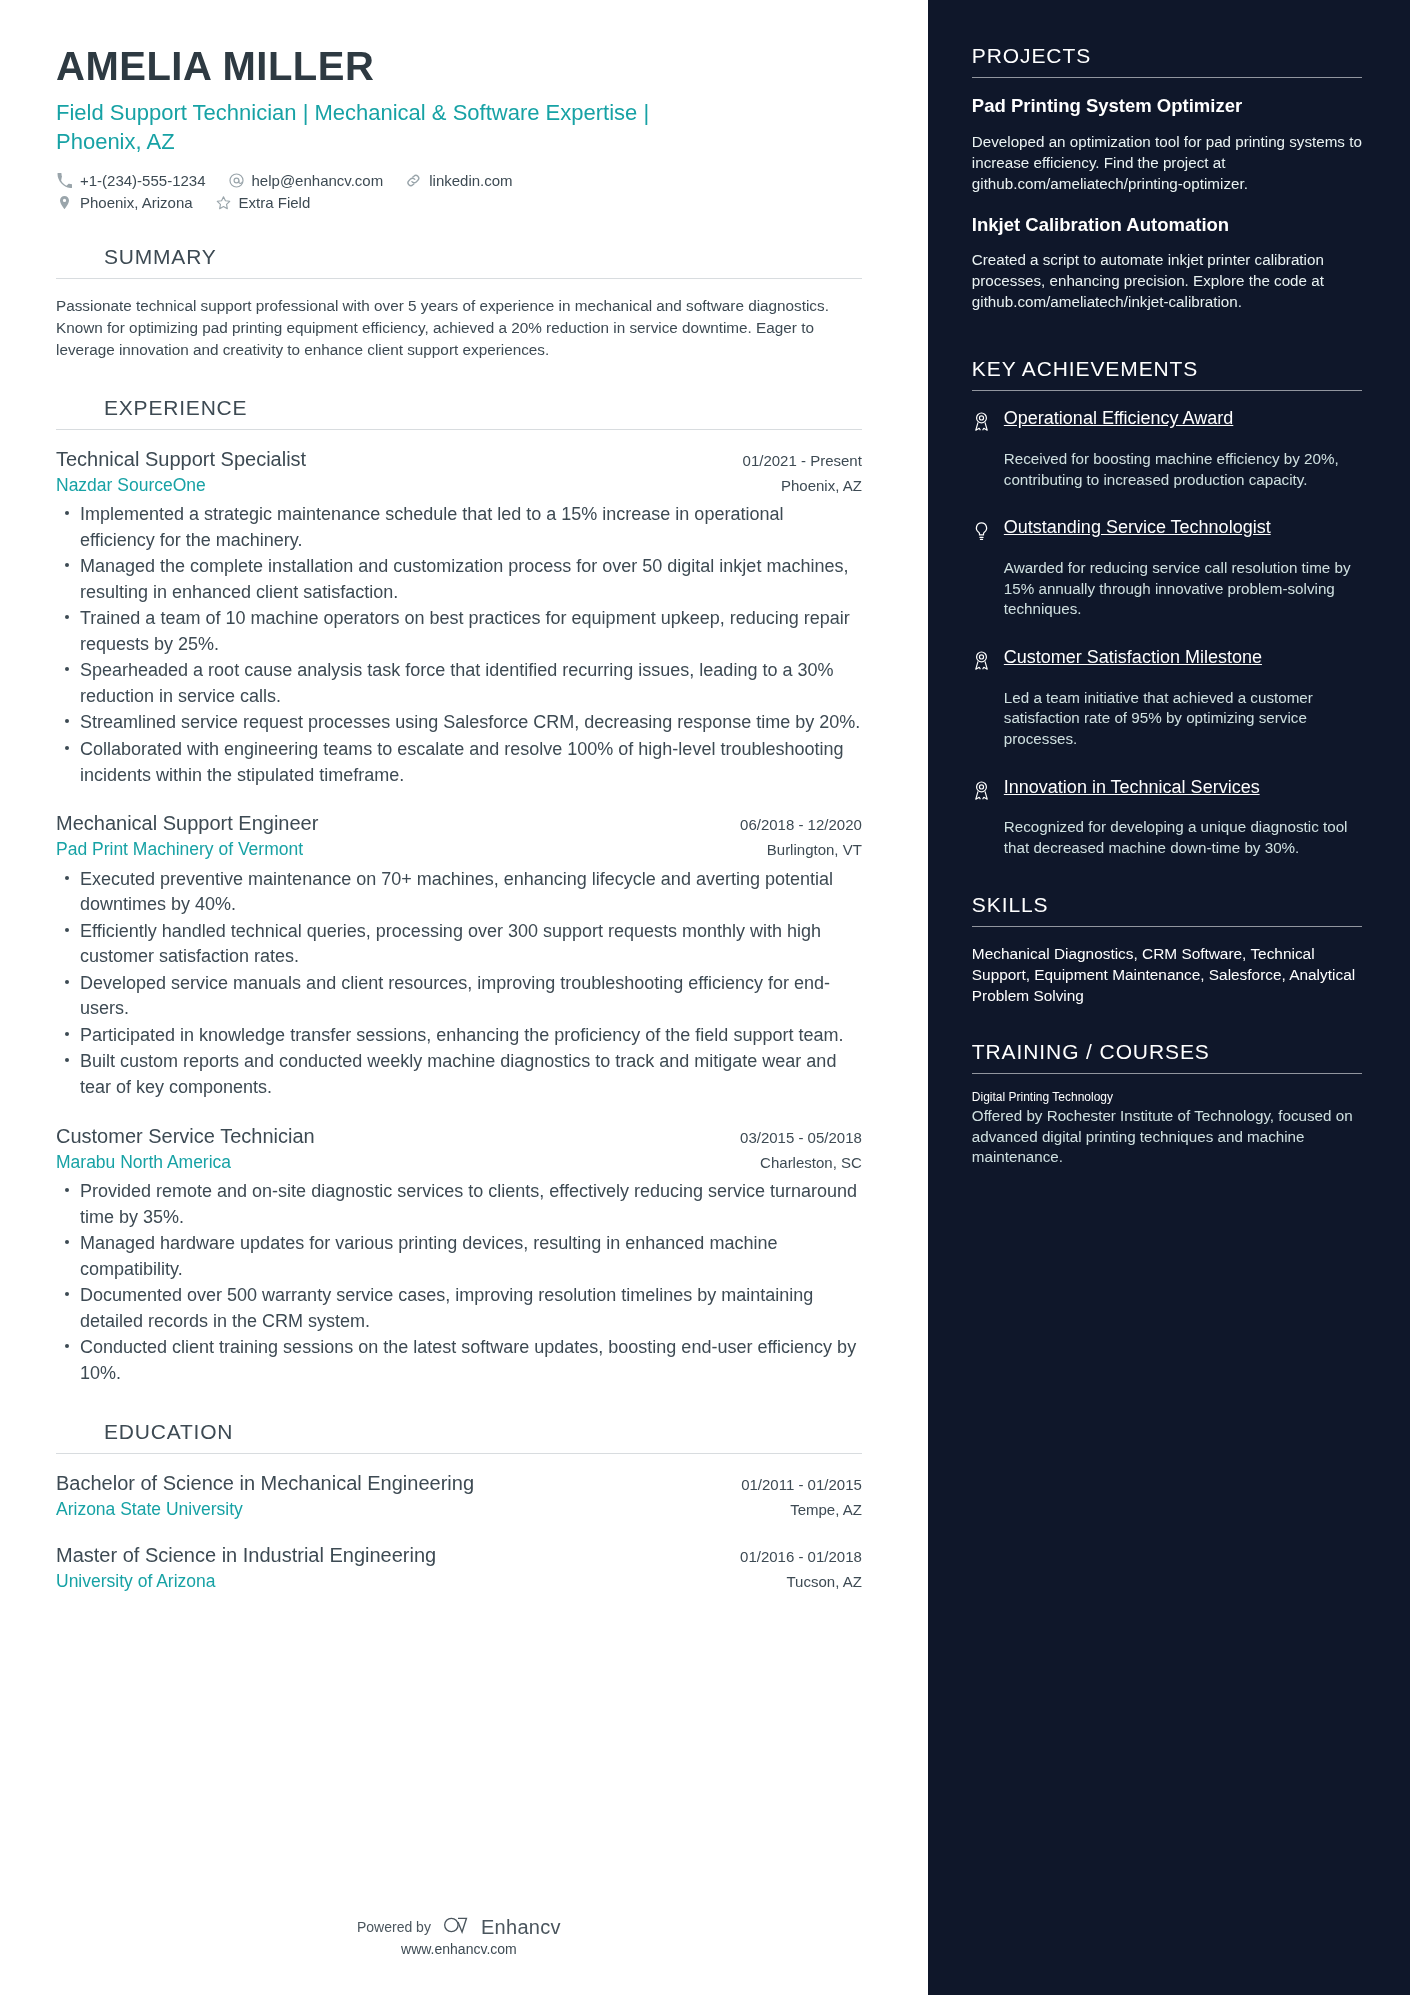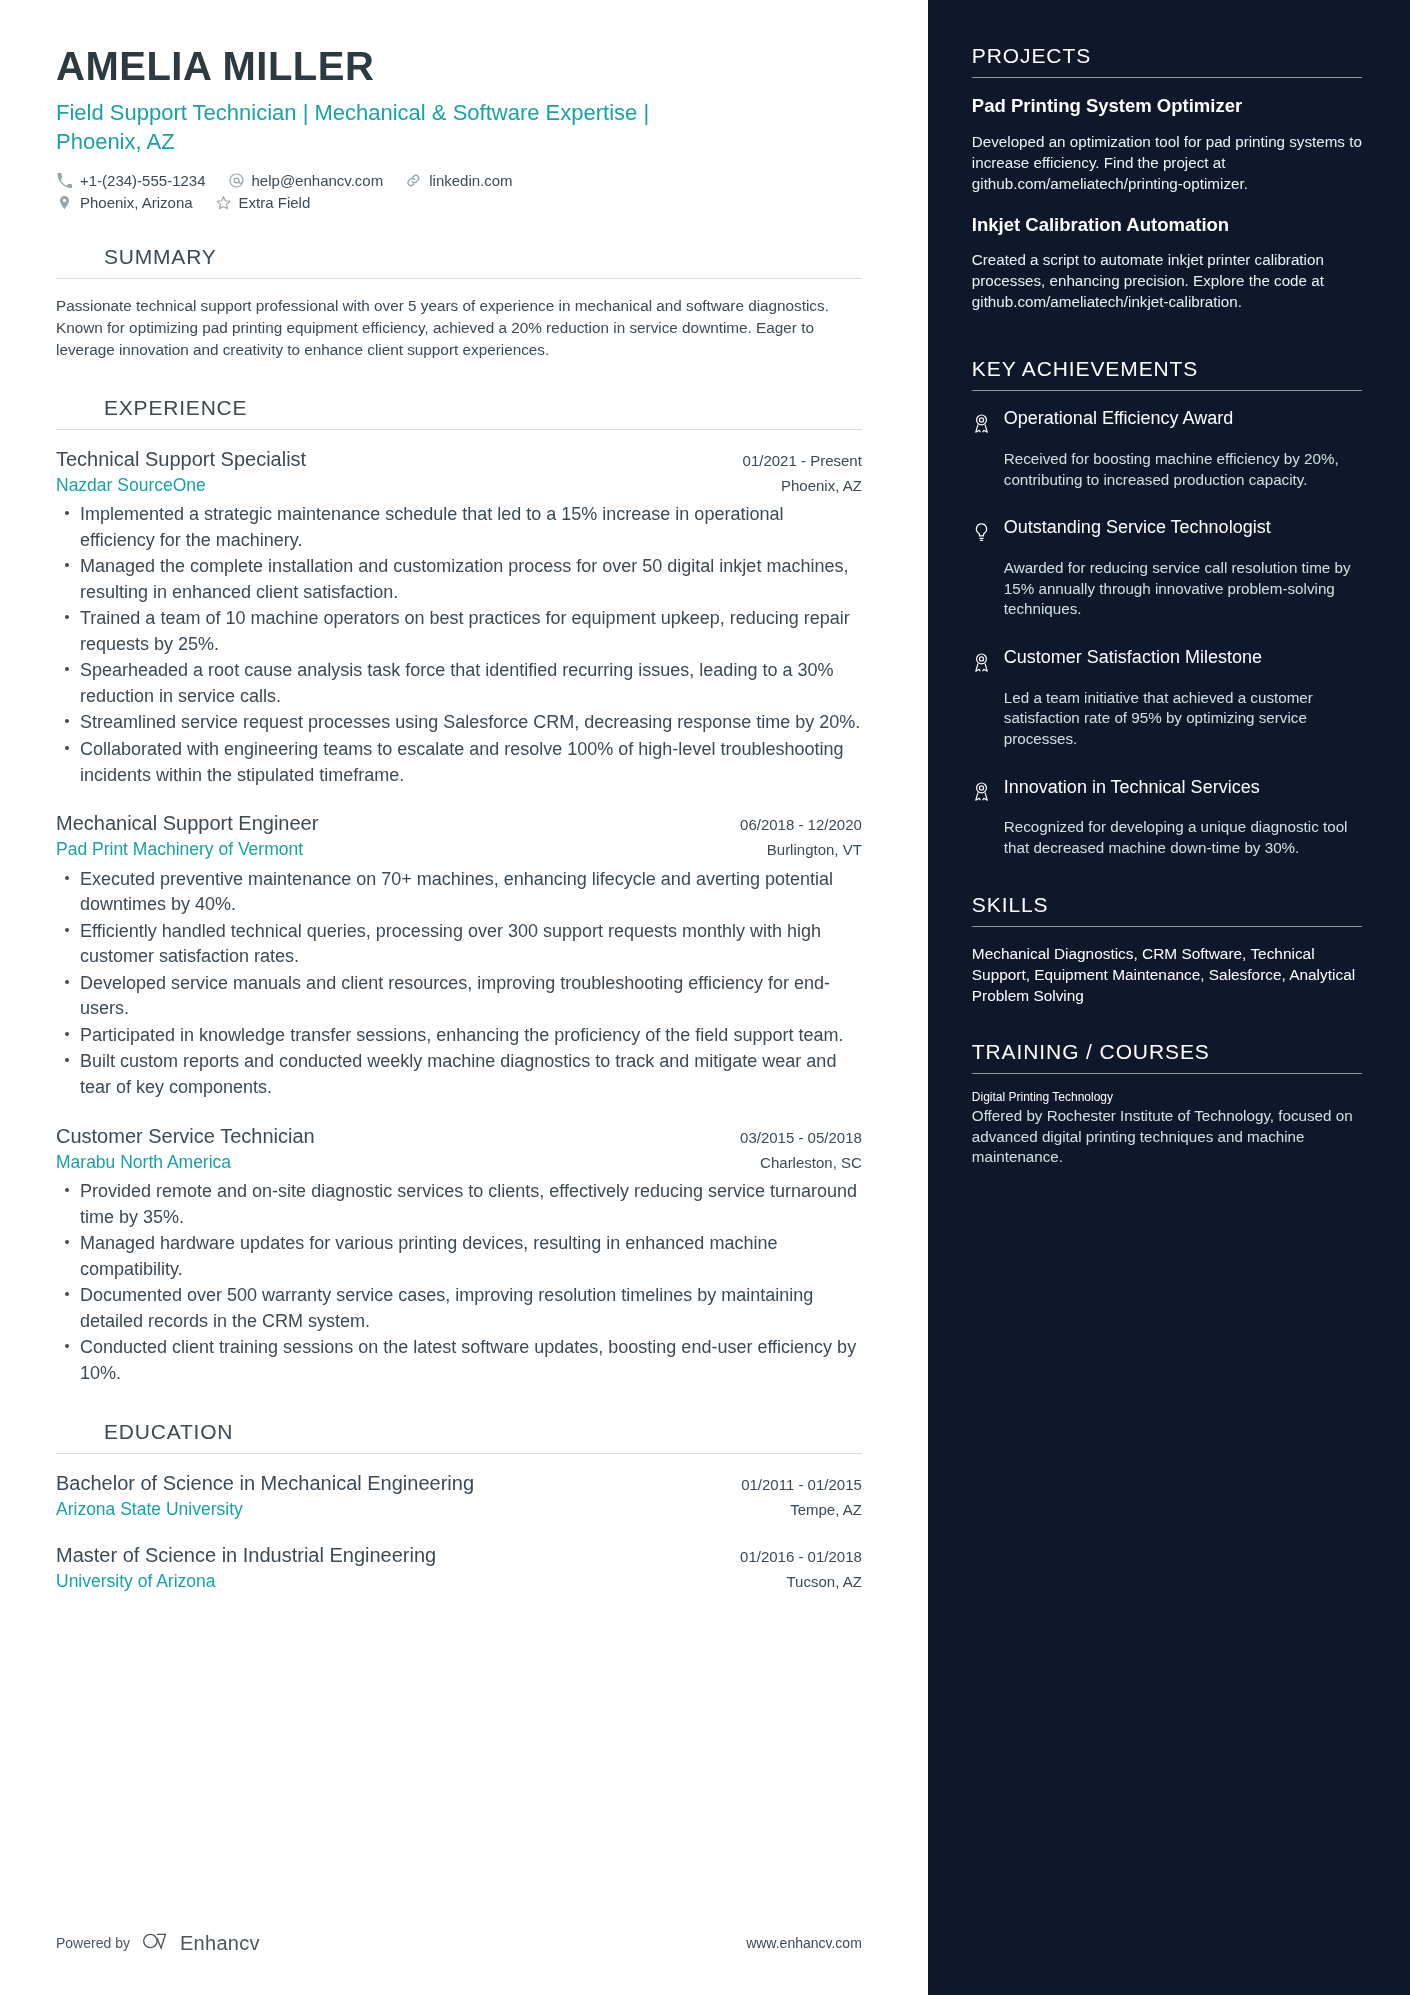--- a/index.html
+++ b/index.html
@@ -153,20 +153,21 @@
 
   
   .footer {
     position: absolute;
     left: 56px;
     right: 42px;
     bottom: 38px;
     display: flex;
     align-items: center;
     justify-content: space-between;
+    flex-direction: column;
   }
   .powered {
     display: flex;
     align-items: center;
     gap: 12px;
   }
   .powered-label {
     font-size: 14px;
     color: #4a555d;
   }
@@ -215,23 +216,24 @@
     margin-bottom: 14px;
   }
   .proj-desc {
     font-size: 15.2px;
     line-height: 1.38;
     color: #eaf3f3;
   }
 
   .ach {
     display: flex;
-    align-items: flex-end;
+    align-items: center;
     gap: 12px;
     margin-bottom: 14px;
+    text-decoration: underline;
   }
   .ach-icon {
     flex: none;
     width: 20px;
     height: 22px;
     margin-top: 3px;
     color: #ffffff;
   }
   .ach-icon svg { display: block; }
   .ach-body { flex: 1; }

